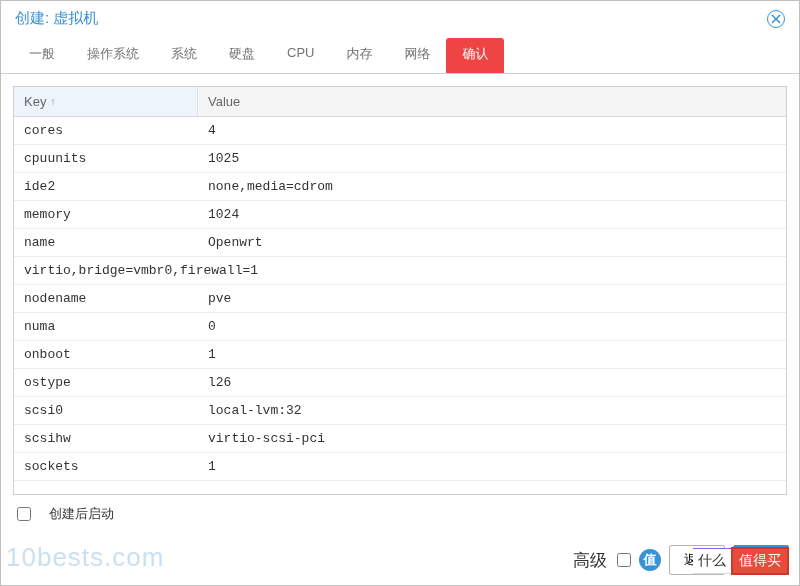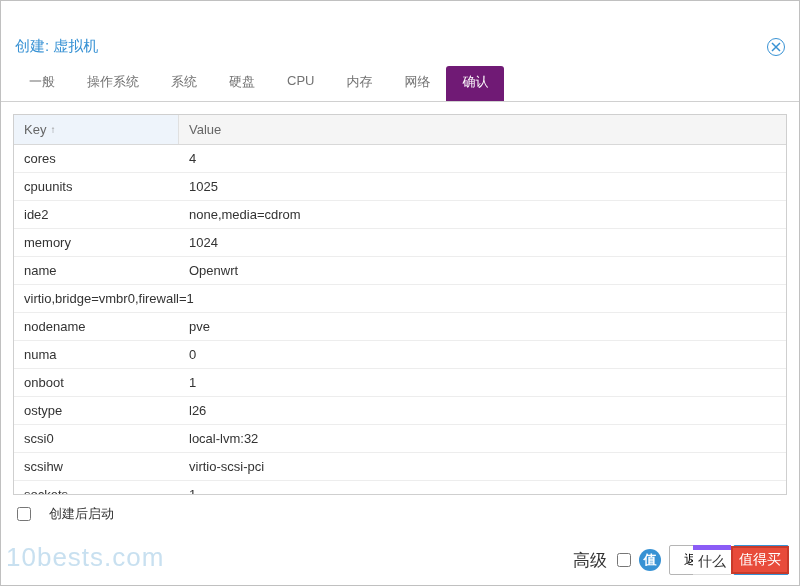--- a/index.html
+++ b/index.html
@@ -1,44 +1,44 @@
 <!DOCTYPE html>
 <html><head>
   <meta charset="utf-8">
   <style>
     * { margin: 0; padding: 0; box-sizing: border-box; }
     body { font-family: "Helvetica Neue", Arial, sans-serif; font-size: 13px; color: #333; background: #fff; width: 800px; height: 586px; overflow: hidden; position: relative; }
     .dialog { border: 1px solid #c0c0c0; width: 800px; height: 586px; display: flex; flex-direction: column; background: #fff; }
-    .title-bar { display: flex; align-items: center; justify-content: space-between; padding: 8px 14px 6px 14px; margin-top: 28px; }
+    .title-bar { display: flex; align-items: center; justify-content: space-between; padding: 8px 14px 6px 14px; }
     .title-text { color: #3892d4; font-size: 15px; }
     .close-btn { width: 18px; height: 18px; border: 1.5px solid #3892d4; border-radius: 50%; display: flex; align-items: center; justify-content: center; cursor: pointer; color: #3892d4; font-size: 12px; line-height: 1; }
     .tabs { display: flex; gap: 0; padding: 4px 12px 0 12px; border-bottom: 1px solid #d0d0d0; }
     .tab { padding: 7px 16px; font-size: 13px; color: #737373; cursor: pointer; border-bottom: 3px solid transparent; }
-    .tab.active { background: #701a75; color: #fff; border-radius: 3px 3px 0 0; }
+    .tab.active { background: #ef4444; color: #fff; border-radius: 3px 3px 0 0; }
     .content { flex: 1; padding: 12px 12px 8px 12px; display: flex; flex-direction: column; overflow: hidden; }
     .grid-wrap { border: 1px solid #cfcfcf; flex: 1; display: flex; flex-direction: column; overflow: hidden; }
     .grid-header { display: flex; background: #f5f5f5; border-bottom: 1px solid #d8d8d8; }
-    .grid-body { flex: 1; overflow-y: scroll; position: relative; }
-    .col-key { width: 165px; padding: 7px 10px; border-right: 1px solid #e0e0e0; color: #666; display: flex; align-items: center; gap: 4px; }
+    .grid-body { flex: 1; overflow-y: scroll; position: relative; font-family: Liberation Mono, monospace; }
+    .col-key { width: 184px; padding: 7px 10px; border-right: 1px solid #e0e0e0; color: #666; display: flex; align-items: center; gap: 4px; }
     .col-value { flex: 1; padding: 7px 10px; color: #666; }
     .grid-header .col-key { background: #eef4fb; }
     .sort-arrow { font-size: 10px; color: #888; }
     .row { display: flex; border-bottom: 1px solid #ededed; font-size: 13px; color: #333; }
     .row .col-key, .row .col-value { color: #333; padding: 6px 10px; }
     .row .col-key { border-right: none; }
     .footer-check { padding: 10px 4px 6px 4px; display: flex; align-items: center; gap: 18px; font-size: 13px; color: #333; }
     .footer-check input { width: 14px; height: 14px; }
     .bottom-bar { display: flex; justify-content: flex-end; align-items: center; padding: 8px 10px 10px 10px; gap: 8px; position: relative; }
     .adv-label { font-size: 17px; color: #333; margin-right: 2px; }
     .badge-circle { width: 22px; height: 22px; border-radius: 50%; background: #3892d4; color: #fff; display: flex; align-items: center; justify-content: center; font-size: 13px; font-weight: bold; }
     .btn { padding: 5px 14px; border: 1px solid #b5b5b5; background: #fff; cursor: pointer; font-size: 13px; border-radius: 2px; }
     .btn-primary { background: #3892d4; color: #fff; border-color: #3892d4; }
     .watermark { position: absolute; left: 5px; bottom: 12px; font-size: 26px; color: #c8e0f0; font-weight: 500; letter-spacing: 1px; pointer-events: none; }
     .overlay-badge { position: absolute; right: 10px; bottom: 10px; display: flex; align-items: center; }
-    .overlay-mid { background: #fff; padding: 3px 5px; font-size: 14px; color: #333; border-top: 5px solid #8b5cf6; border-bottom: 1px solid #ddd; }
+    .overlay-mid { background: #fff; padding: 3px 5px; font-size: 14px; color: #333; border-top: 1px solid #8b5cf6; border-bottom: 1px solid #ddd; }
     .overlay-red { background: #e84b3a; color: #fff; padding: 3px 6px; font-size: 14px; border: 2px solid #c93a2a; }
     
     .grid-body::-webkit-scrollbar { width: 16px; }
     .grid-body::-webkit-scrollbar-track { background: #f0f0f0; }
     .grid-body::-webkit-scrollbar-thumb { background: #c4c4c4; border: 2px solid #f0f0f0; border-radius: 2px; }
   </style>
 </head>
 <body>
 
 <div class="dialog">

